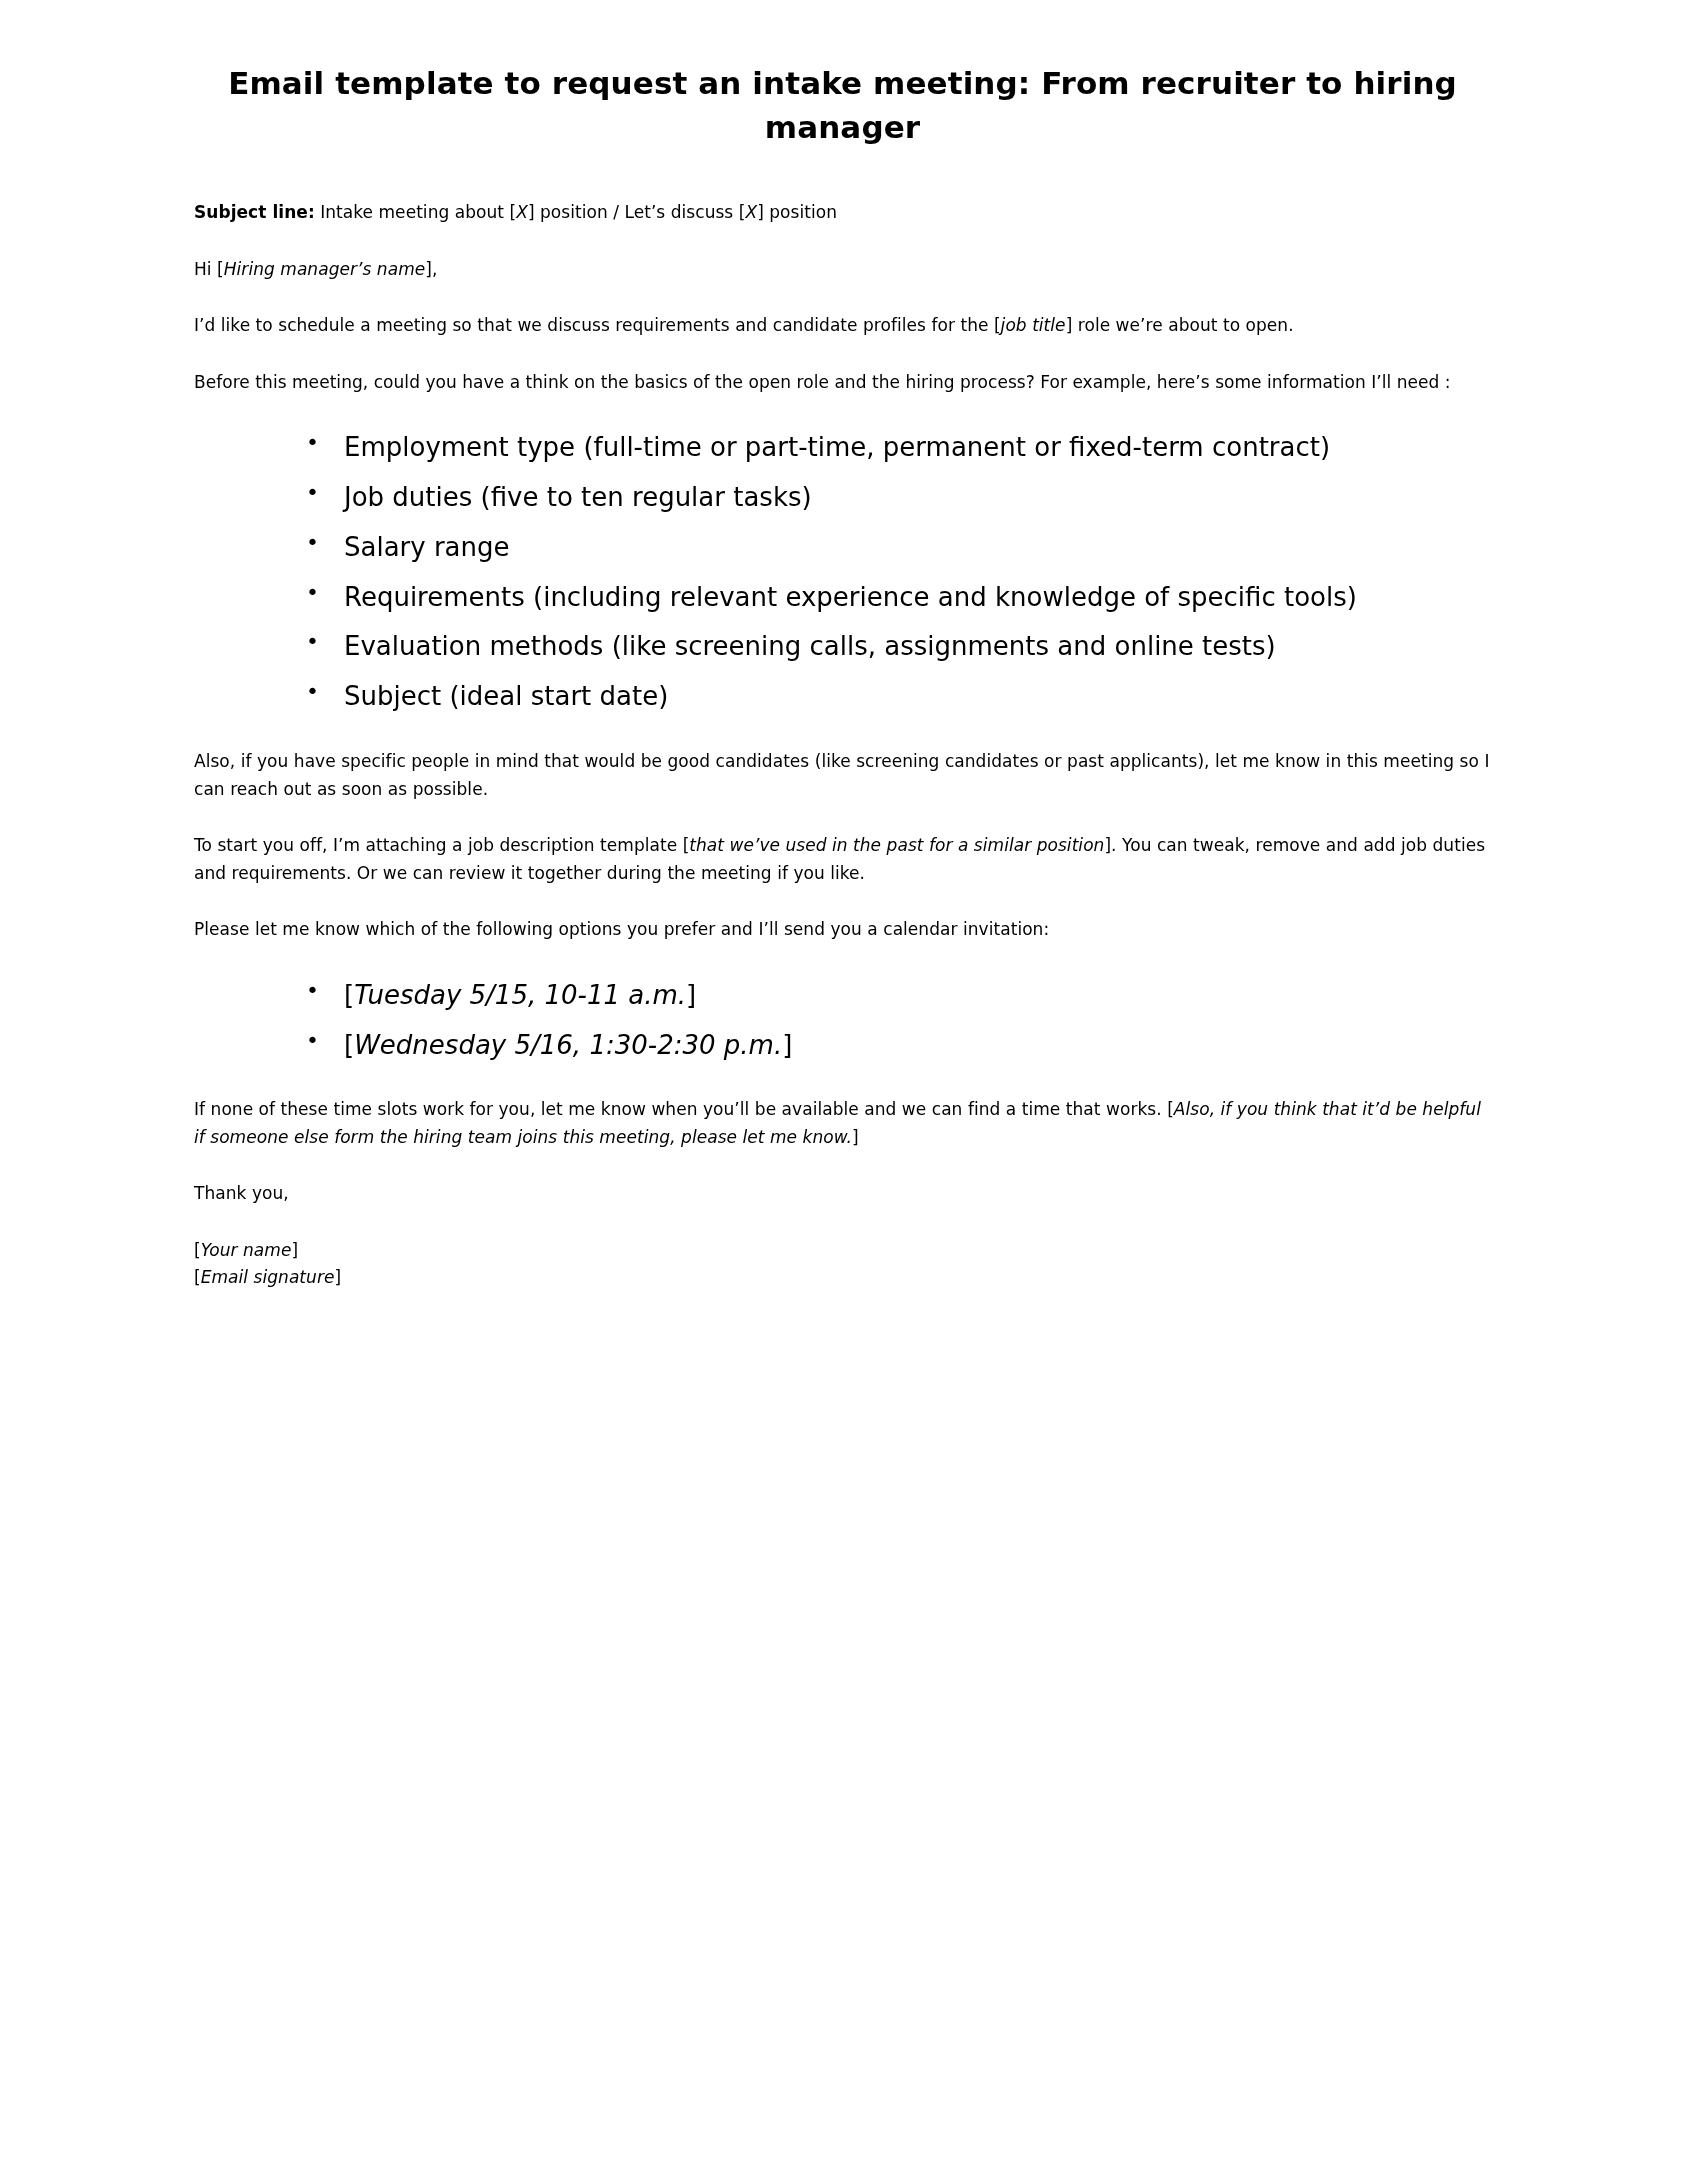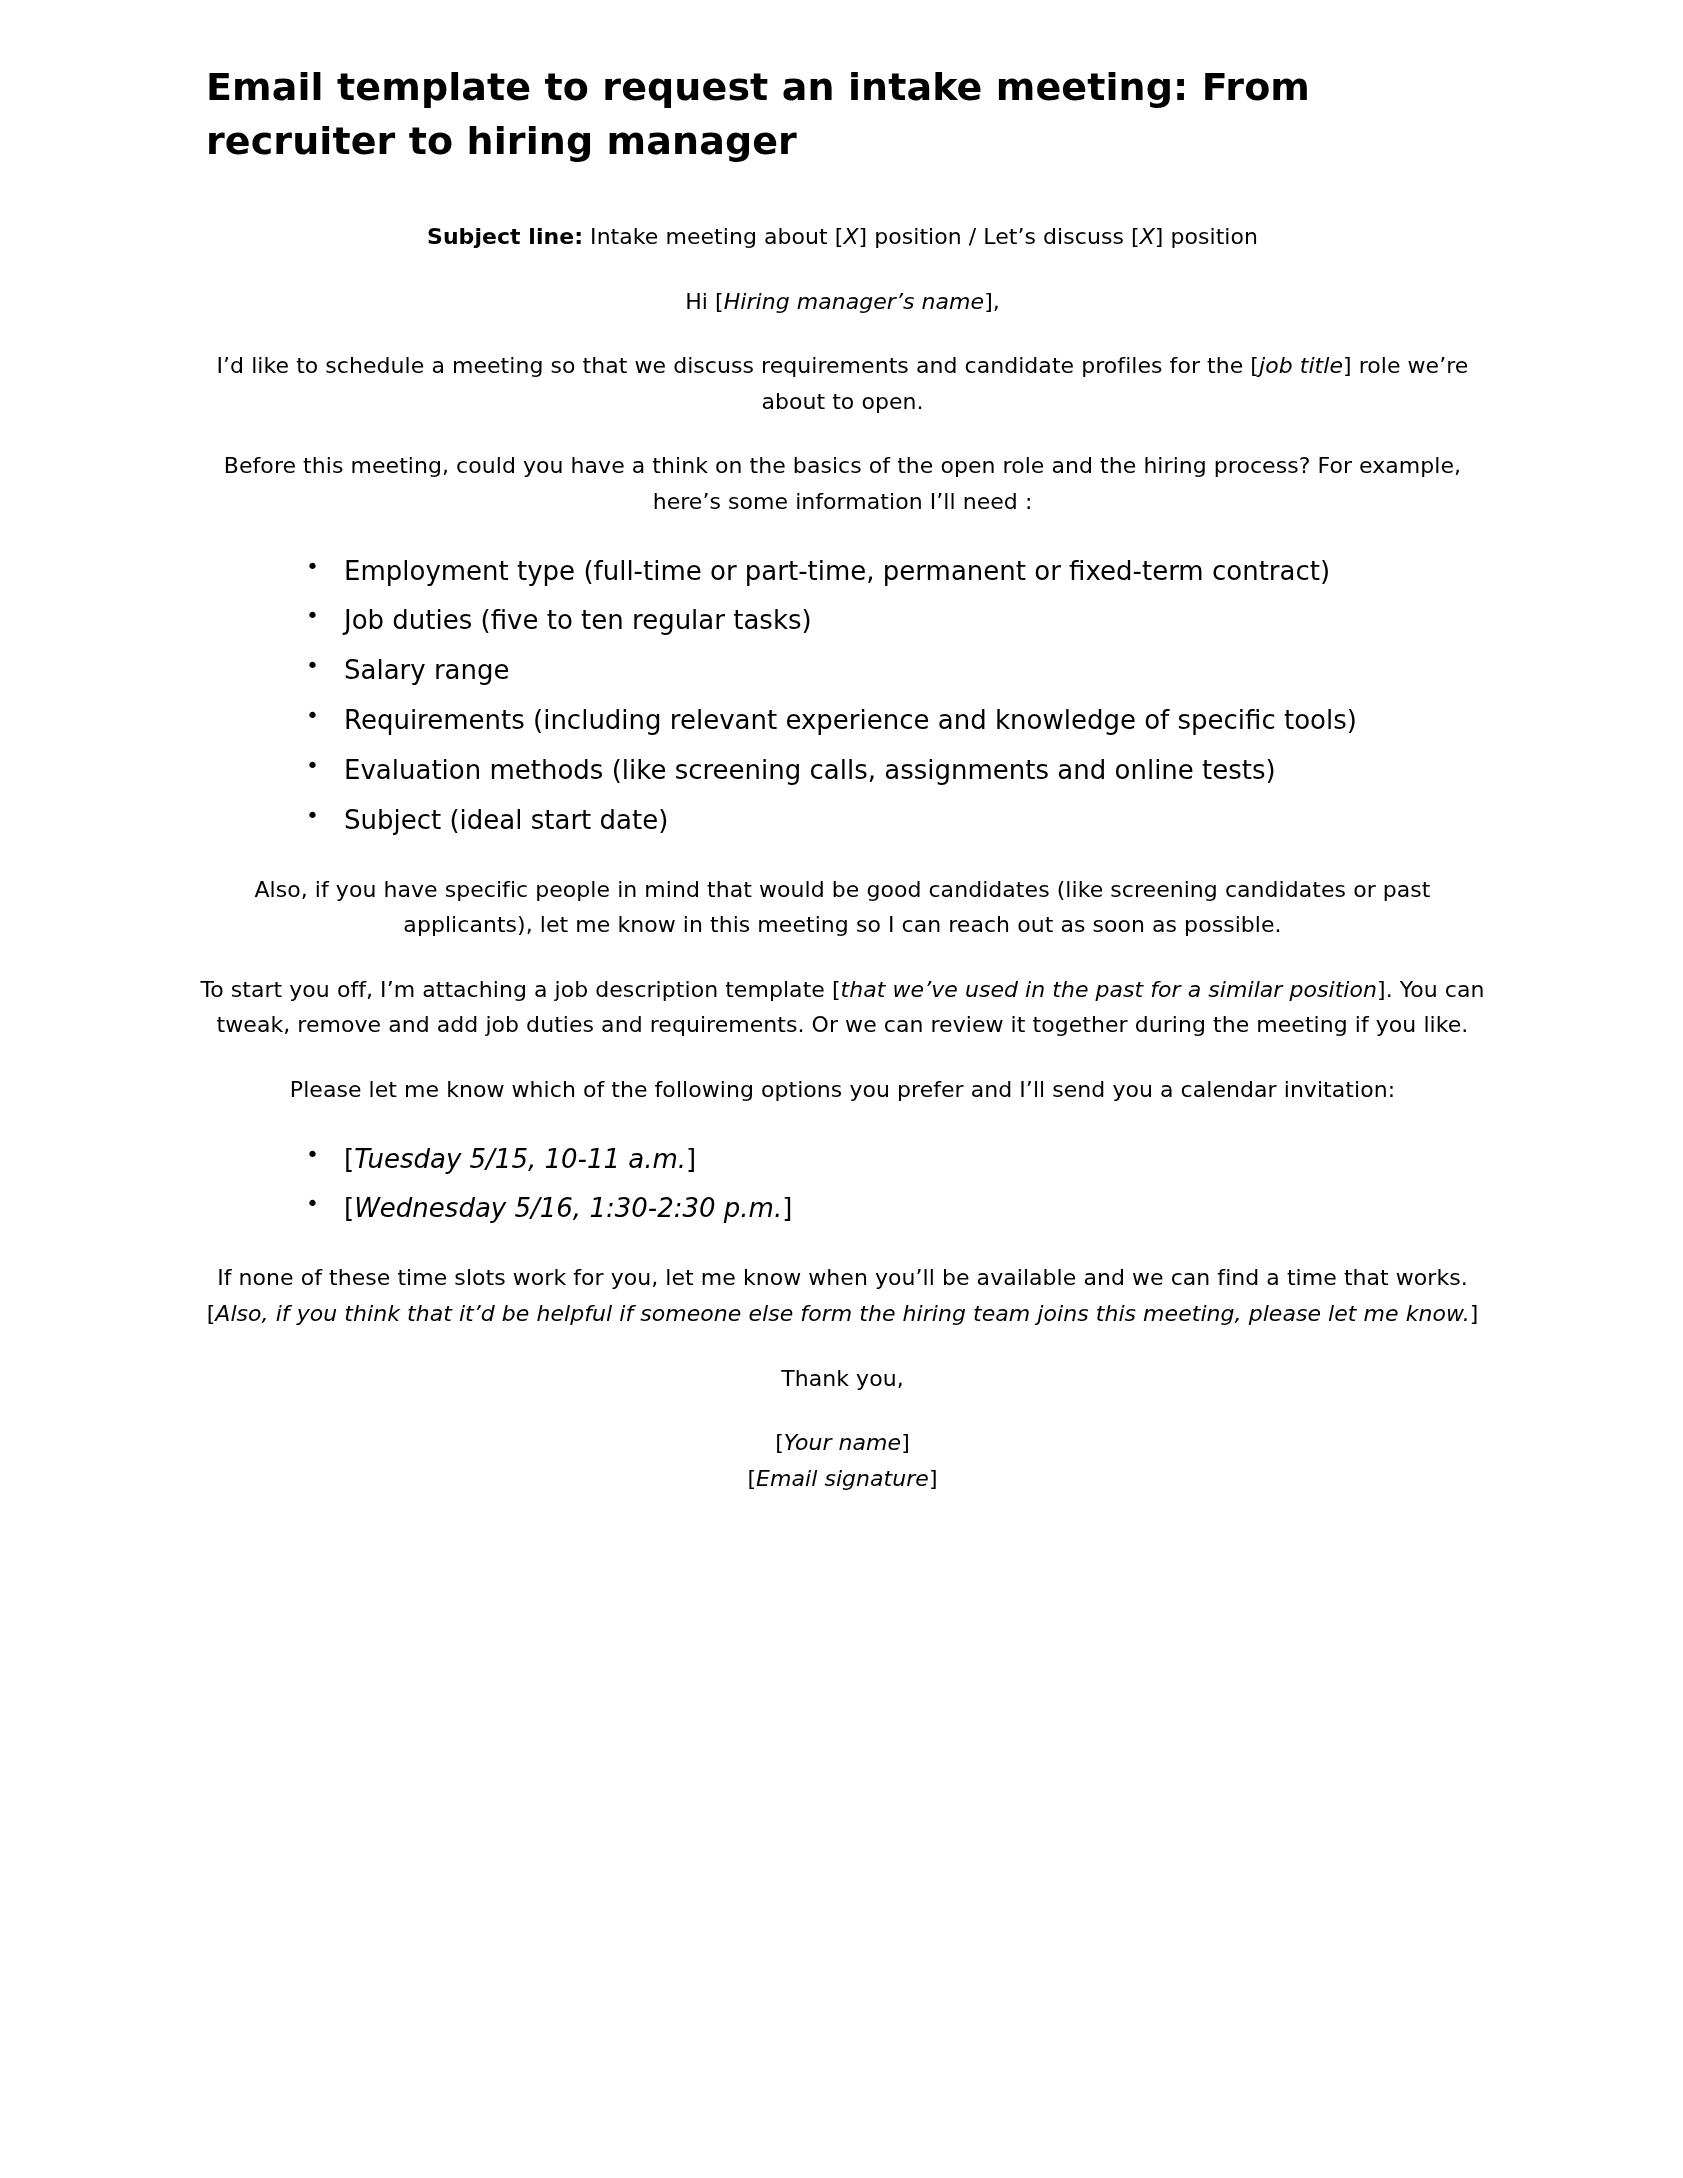--- a/index.html
+++ b/index.html
@@ -27,36 +27,37 @@
   }
 
   .doc-body {
     position: absolute;
     left: 194px;
     top: 61px;
     width: 1297px;
   }
 
   .doc-title {
-    font-size: 38px;
+    font-size: 31px;
     font-weight: bold;
     line-height: 1.42;
+    text-align: center;
     margin: 0 0 0 0;
     padding: 0 12px;
     letter-spacing: 0.1px;
   }
 
   .spacer-title { height: 50px; }
 
   p.para {
-    font-size: 22px;
+    font-size: 17px;
     line-height: 1.62;
     margin: 0;
     padding: 0;
-    text-align: center;
+    text-align: left;
     letter-spacing: 0.05px;
   }
 
   .gap { height: 29px; }
   .gap-list { height: 22px; }
 
   ul.bullets {
     margin: 0;
     padding: 0 0 0 103px;
     list-style: none;

